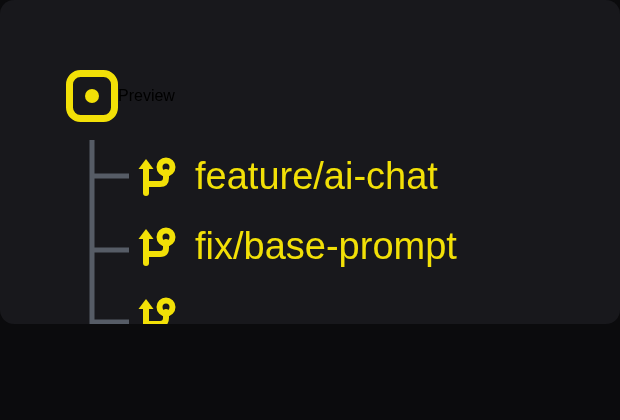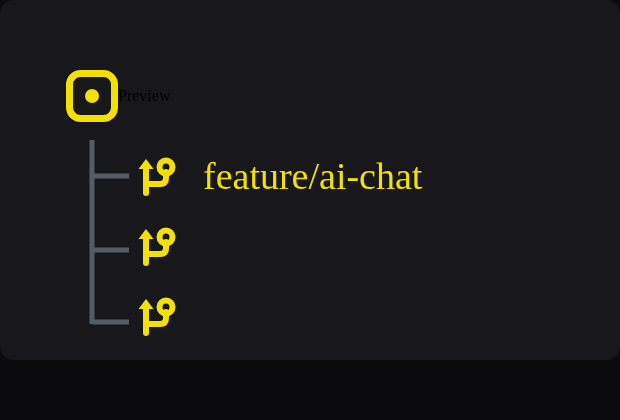--- a/index.html
+++ b/index.html
@@ -11,26 +11,25 @@
     height: 420px;
     background: #0b0b0d;
     font-family: "Liberation Sans", sans-serif;
     overflow: hidden;
   }
   #panel {
     position: absolute;
     left: 0;
     top: 0;
     width: 620px;
-    height: 360px;
+    height: 324px;
     background: #18181c;
     border-radius: 14px;
     box-sizing: border-box;
     overflow: hidden;
-    font-family: Liberation Serif, serif;
   }
   
   #root-row {
     position: absolute;
     left: 66px;
     top: 69px;
     display: flex;
     align-items: center;
     height: 54px;
   }
@@ -61,21 +60,21 @@
   #branch-row-1 { top: 222px; }
   #branch-row-2 { top: 292px; }
 
   .branch-icon {
     width: 46px;
     height: 46px;
     flex: 0 0 46px;
     display: block;
   }
   .branch-label {
-    margin-left: 24px;
+    margin-left: 16px;
     font-size: 38px;
     line-height: 1;
     color: #F2E007;
     white-space: nowrap;
   }
 </style>
 </head>
 <body>
 
 <div id="panel">
@@ -111,20 +110,21 @@
 
   <div class="branch-row" id="branch-row-1">
     <svg class="branch-icon" viewBox="0 0 46 46">
       <g fill="none" stroke="#F2E007" stroke-width="6" stroke-linecap="round" stroke-linejoin="round">
         <path d="M 13 40 L 13 12"></path>
         <path d="M 13 31 L 27 31 Q 33 31 33 25 L 33 19"></path>
       </g>
       <path d="M 13 6 L 20.5 16 L 5.5 16 Z" fill="#F2E007"></path>
       <circle cx="33" cy="14" r="6.5" fill="none" stroke="#F2E007" stroke-width="6"></circle>
     </svg>
+    <span class="branch-label">fix/base-prompt</span>
   </div>
 
   <div class="branch-row" id="branch-row-2">
     <svg class="branch-icon" viewBox="0 0 46 46">
       <g fill="none" stroke="#F2E007" stroke-width="6" stroke-linecap="round" stroke-linejoin="round">
         <path d="M 13 40 L 13 12"></path>
         <path d="M 13 31 L 27 31 Q 33 31 33 25 L 33 19"></path>
       </g>
       <path d="M 13 6 L 20.5 16 L 5.5 16 Z" fill="#F2E007"></path>
       <circle cx="33" cy="14" r="6.5" fill="none" stroke="#F2E007" stroke-width="6"></circle>

